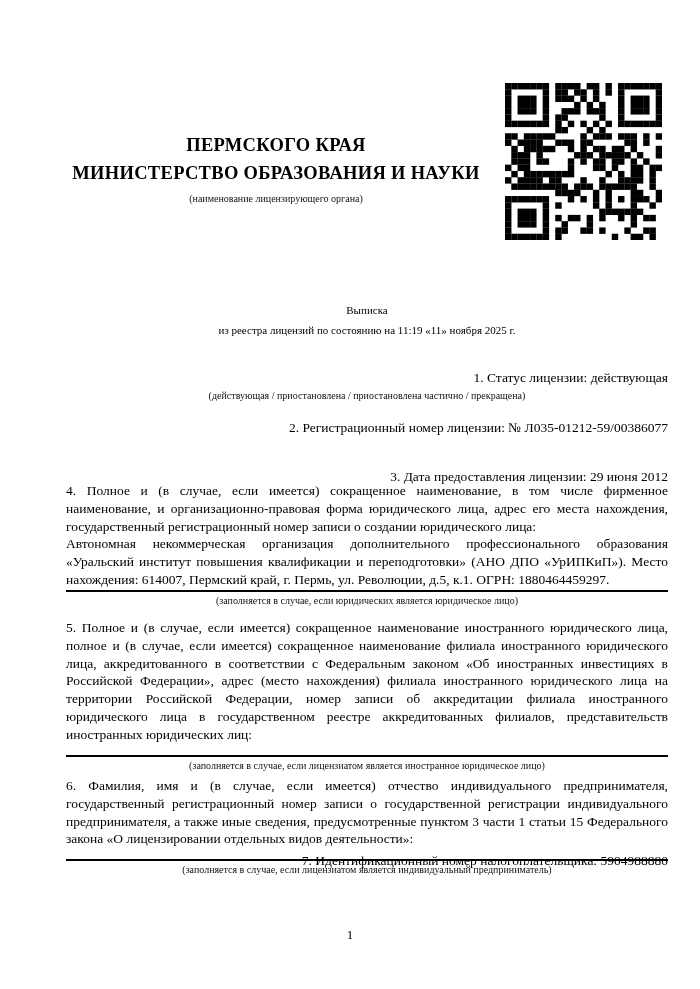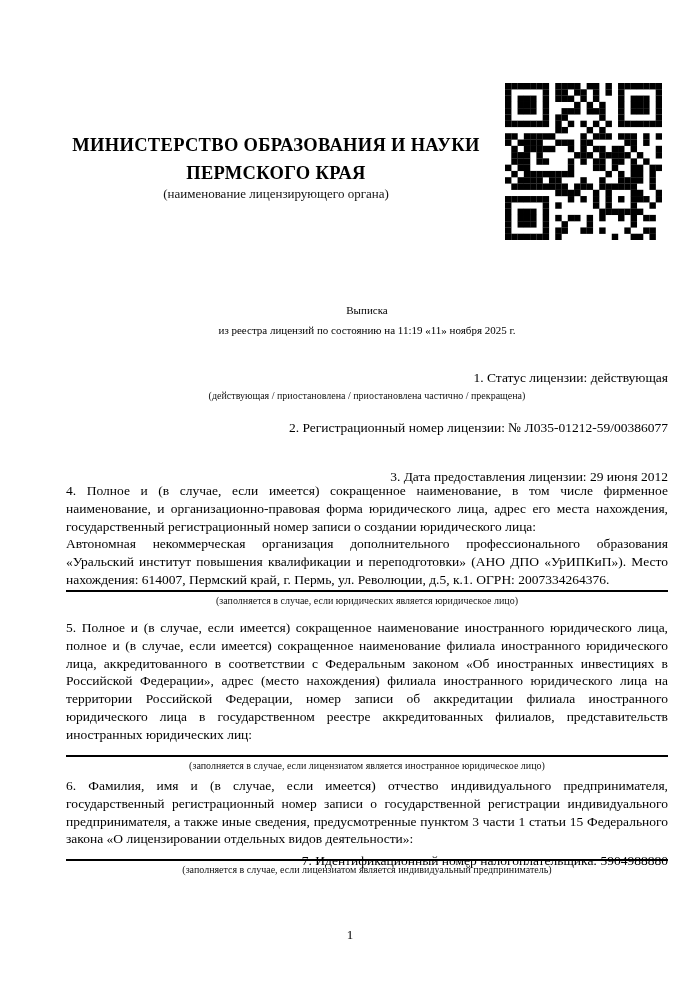--- a/index.html
+++ b/index.html
@@ -14,21 +14,21 @@
   }
   .ministry{
     position:absolute;top:131px;left:66px;width:420px;
     text-align:center;
   }
   .ministry-line{
     font-weight:bold;font-size:18.5px;line-height:28px;
     letter-spacing:.3px;
   }
   .ministry-caption{
-    font-size:13px;line-height:13px;color:#111;
+    font-size:10px;line-height:13px;margin-top:5px;color:#111;
   }
   .qr{
     position:absolute;top:83px;left:505px;width:157px;height:157px;
   }
   .qr svg{display:block;width:157px;height:157px;}
   .doc-title{
     position:absolute;top:300px;left:66px;width:602px;
     text-align:center;font-size:11px;line-height:20px;
   }
   .item{
@@ -46,22 +46,22 @@
     position:absolute;top:927px;left:0;width:700px;
     text-align:center;font-size:13px;
   }
 </style>
 </head>
 <body>
 
 <div class="page">
 
   <div class="ministry">
+    <div class="ministry-line">ПЕРМСКОГО КРАЯ</div>
     <div class="ministry-line">МИНИСТЕРСТВО ОБРАЗОВАНИЯ И НАУКИ</div>
-    <div class="ministry-line">ПЕРМСКОГО КРАЯ</div>
     <div class="ministry-caption">(наименование лицензирующего органа)</div>
   </div>
 
   <div class="qr">
     <svg id="qr-svg" viewBox="0 0 157 157" xmlns="http://www.w3.org/2000/svg" fill="#000">
         <rect x="0.00" y="0.00" width="6.43" height="6.43"></rect>
         <rect x="6.28" y="0.00" width="6.43" height="6.43"></rect>
         <rect x="12.56" y="0.00" width="6.43" height="6.43"></rect>
         <rect x="18.84" y="0.00" width="6.43" height="6.43"></rect>
         <rect x="25.12" y="0.00" width="6.43" height="6.43"></rect>
@@ -397,21 +397,21 @@
   <div class="item" style="top:419px">
     <div class="para single">2. Регистрационный номер лицензии: № Л035-01212-59/00386077</div>
   </div>
 
   <div class="item" style="top:468px">
     <div class="para single">3. Дата предоставления лицензии: 29 июня 2012</div>
   </div>
 
   <div class="item" style="top:482px">
     <div class="para">4. Полное и (в случае, если имеется) сокращенное наименование, в том числе фирменное наименование, и организационно-правовая форма юридического лица, адрес его места нахождения, государственный регистрационный номер записи о создании юридического лица:</div>
-    <div class="para">Автономная некоммерческая организация дополнительного профессионального образования «Уральский институт повышения квалификации и переподготовки» (АНО ДПО «УрИПКиП»). Место нахождения: 614007, Пермский край, г. Пермь, ул. Революции, д.5, к.1. ОГРН: 2007334264376.</div>
+    <div class="para">Автономная некоммерческая организация дополнительного профессионального образования «Уральский институт повышения квалификации и переподготовки» (АНО ДПО «УрИПКиП»). Место нахождения: 614007, Пермский край, г. Пермь, ул. Революции, д.5, к.1. ОГРН: 1880464459297.</div>
     <div class="rule"></div>
     <div class="note">(заполняется в случае, если юридических является юридическое лицо)</div>
   </div>
 
   <div class="item" style="top:619px">
     <div class="para">5. Полное и (в случае, если имеется) сокращенное наименование иностранного юридического лица, полное и (в случае, если имеется) сокращенное наименование филиала иностранного юридического лица, аккредитованного в соответствии с Федеральным законом «Об иностранных инвестициях в Российской Федерации», адрес (место нахождения) филиала иностранного юридического лица на территории Российской Федерации, номер записи об аккредитации филиала иностранного юридического лица в государственном реестре аккредитованных филиалов, представительств иностранных юридических лиц:</div>
     <div class="blank-value"></div>
     <div class="rule"></div>
     <div class="note">(заполняется в случае, если лицензиатом является иностранное юридическое лицо)</div>
   </div>

